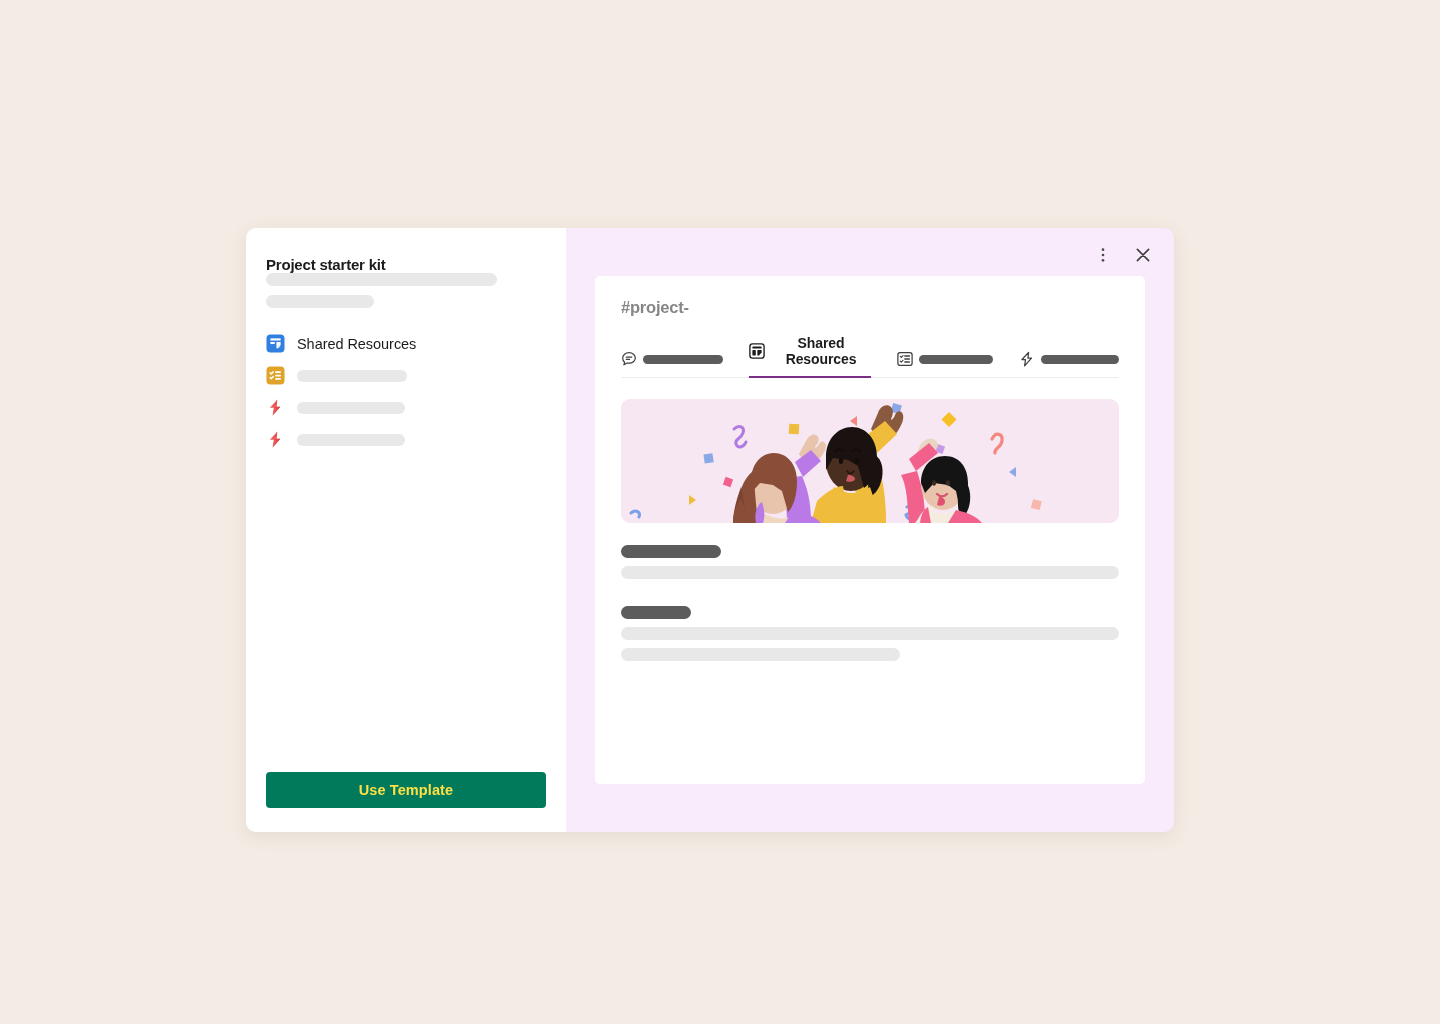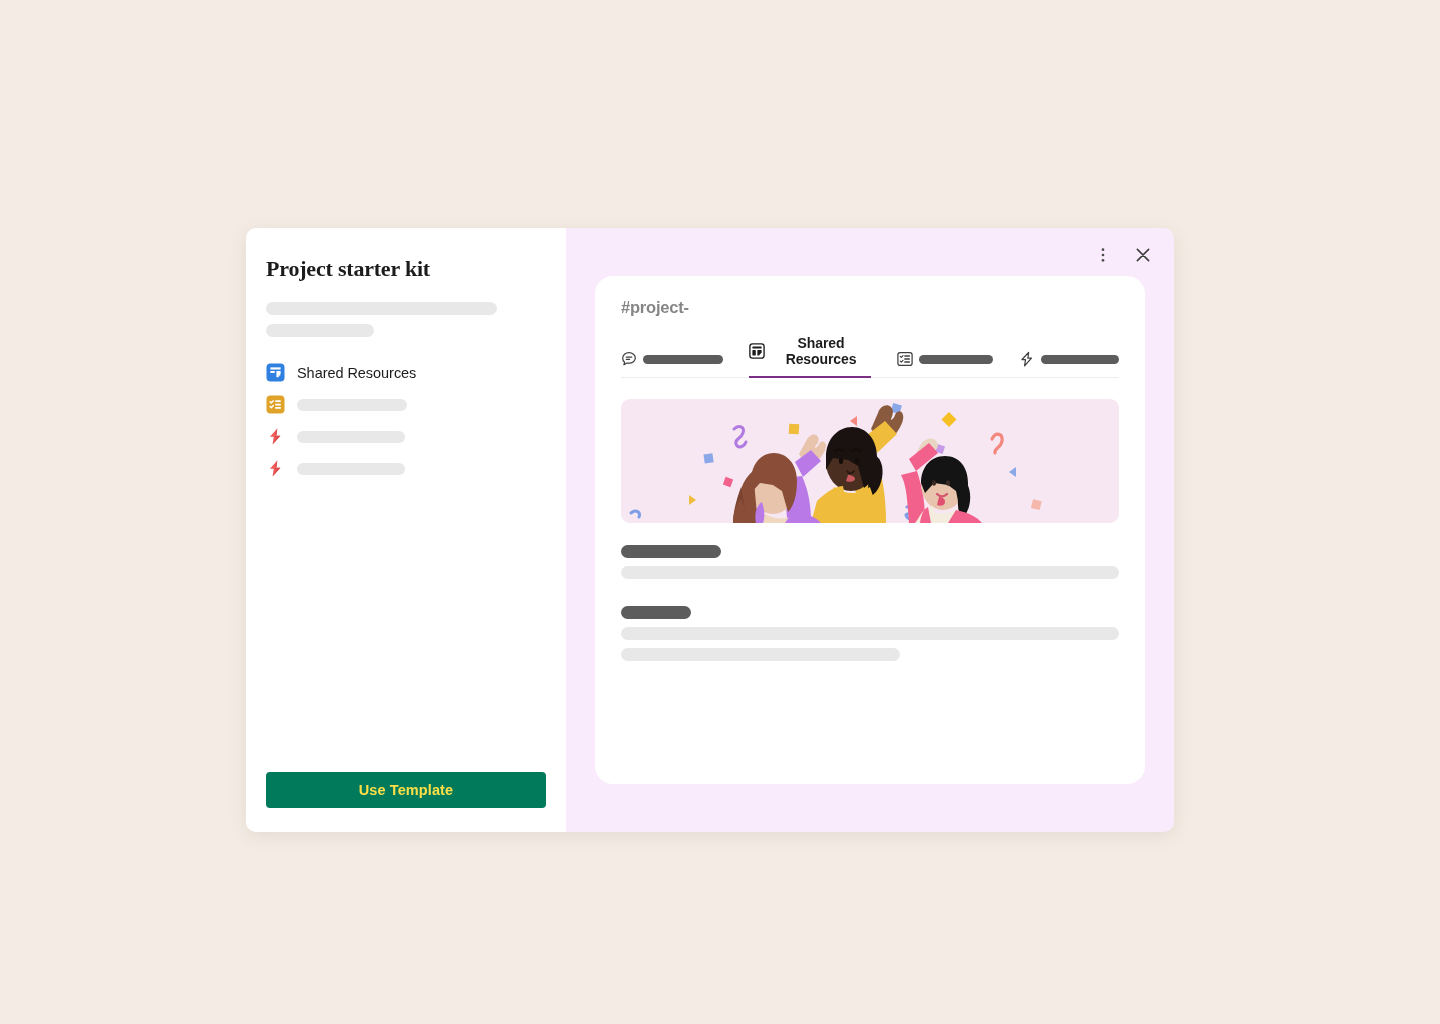--- a/index.html
+++ b/index.html
@@ -36,27 +36,25 @@
     width: 320px;
     height: 100%;
     background: #ffffff;
     padding: 28px 20px 24px 20px;
     display: flex;
     flex-direction: column;
     position: relative;
   }
 
   .panel-title {
-    font-size: 22px;
+    font-size: 15px;
     font-weight: bold;
     color: #1d1c1d;
     letter-spacing: -0.2px;
-    margin-bottom: 20px;
     padding-left: 0px;
-    font-family: Liberation Serif, serif;
   }
 
   .skel {
     background: #e8e8e8;
     border-radius: 7px;
     height: 13px;
   }
   .skel-desc-1 { width: 231px; margin-bottom: 9px; }
   .skel-desc-2 { width: 108px; }
 
@@ -136,21 +134,21 @@
     background: transparent;
     border: none;
     padding: 0;
   }
 
   
   .preview-card {
     width: 100%;
     height: 508px;
     background: #ffffff;
-    border-radius: 18px;
+    border-radius: 5px;
     overflow: hidden;
     display: flex;
     flex-direction: column;
   }
 
   .card-header {
     padding: 22px 26px 0 26px;
   }
 
   .channel-name {

